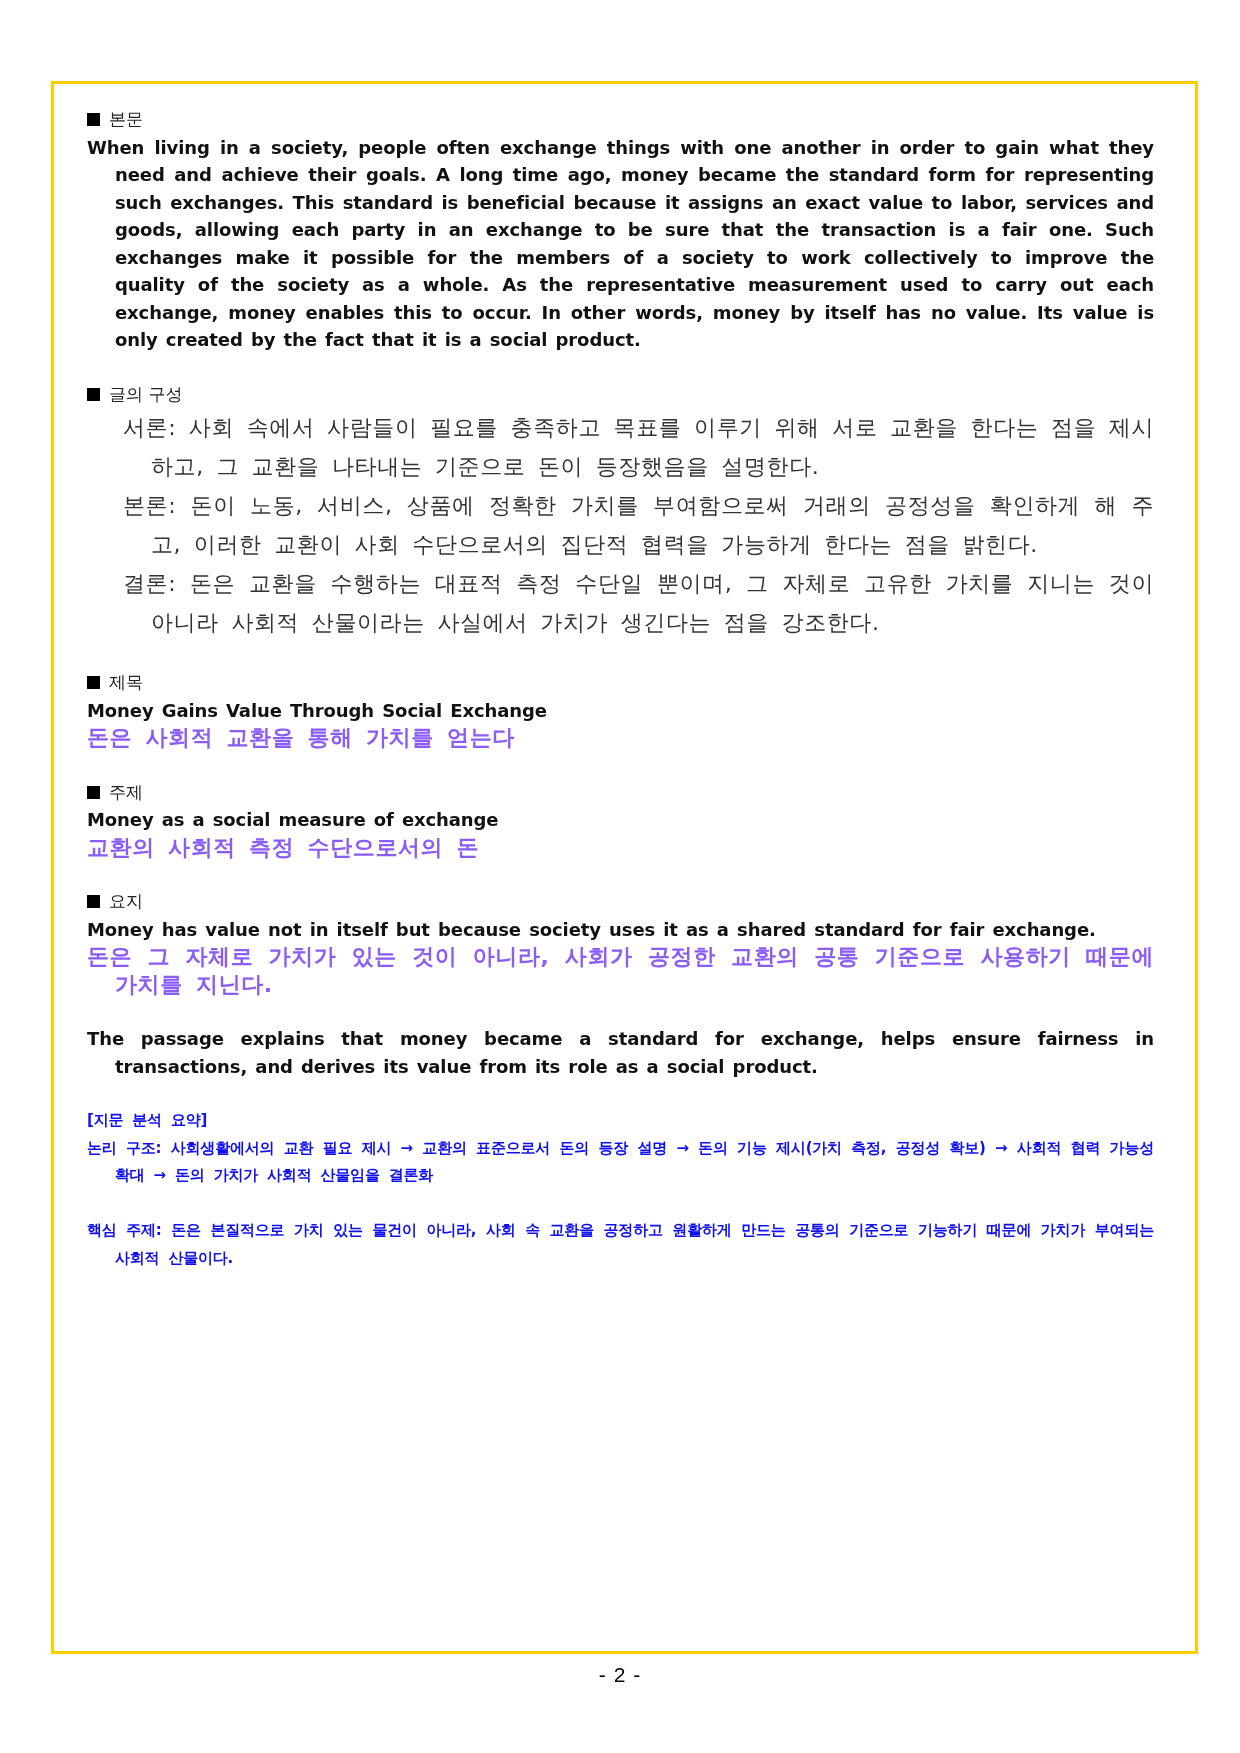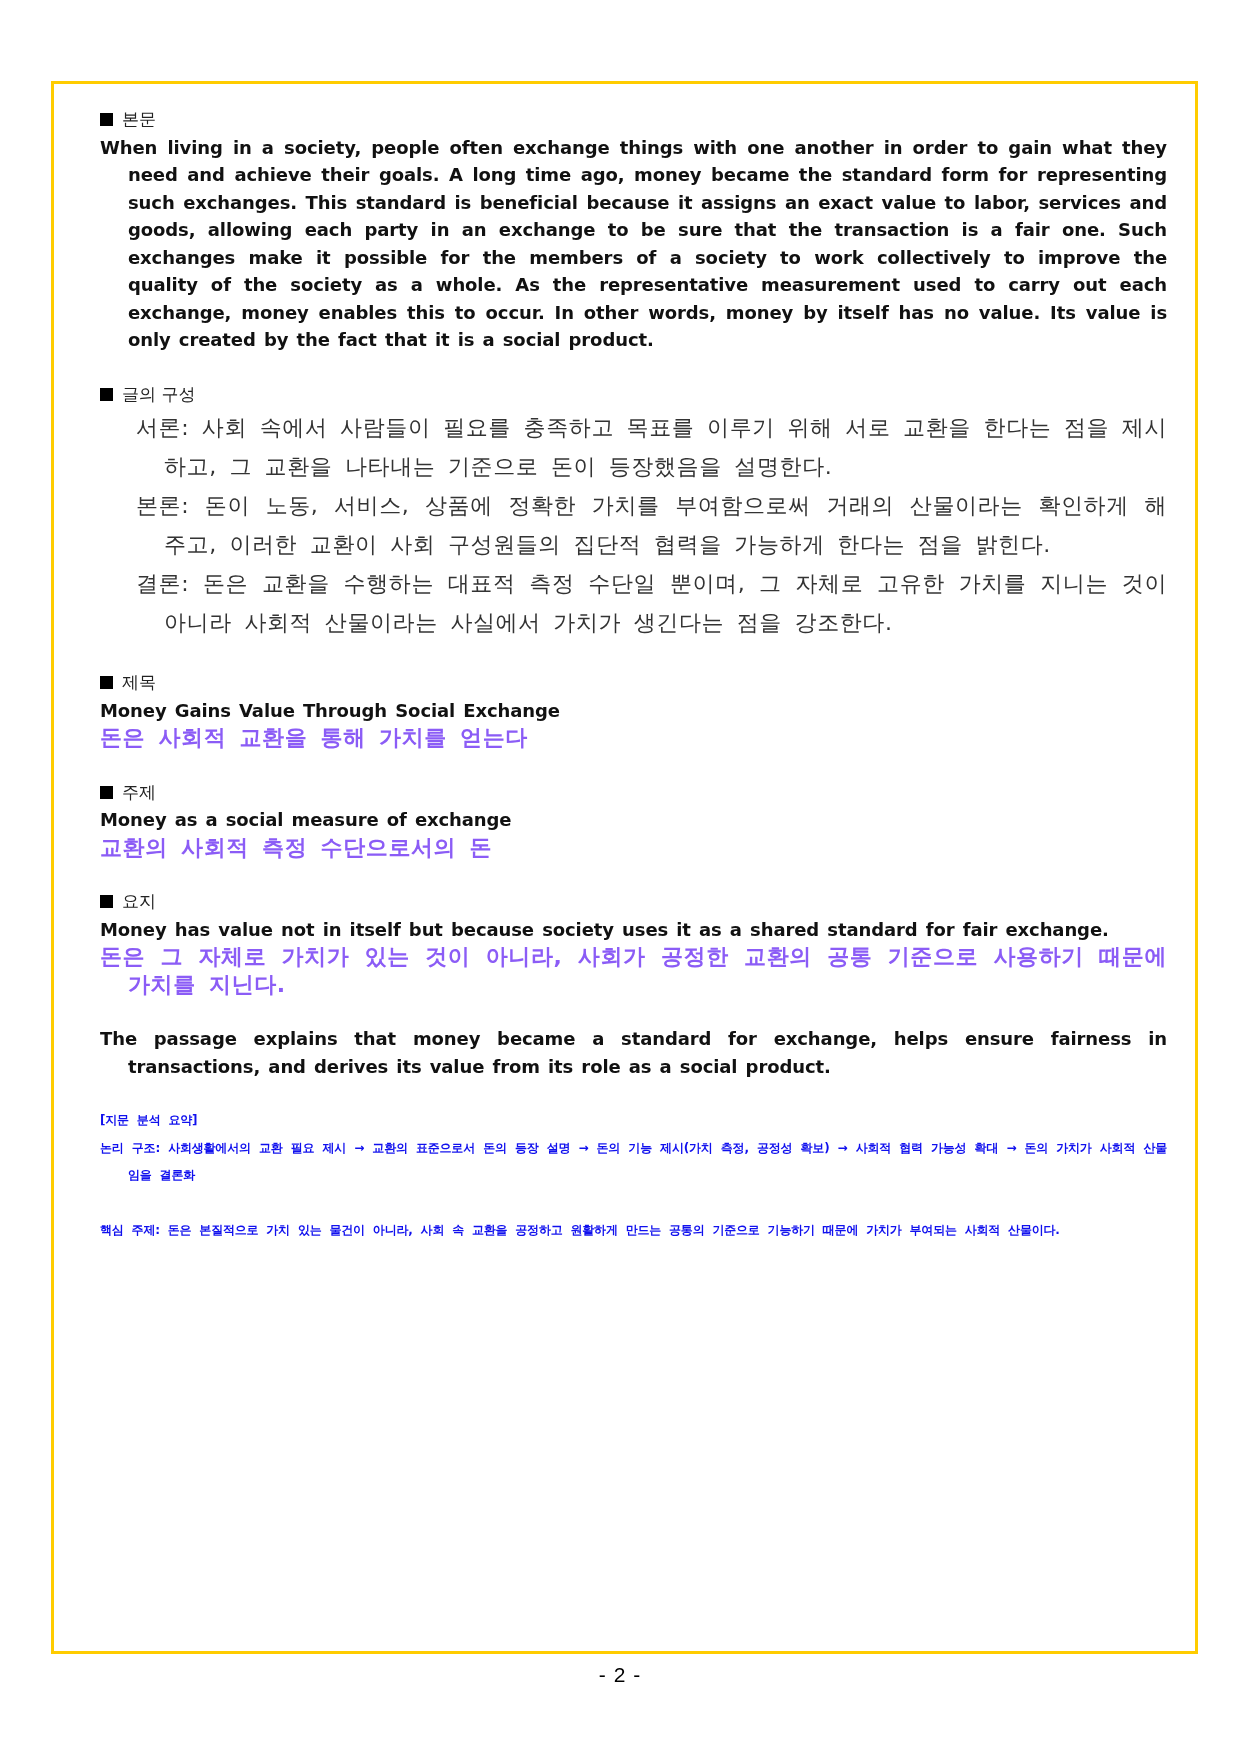--- a/index.html
+++ b/index.html
@@ -19,21 +19,21 @@
       position: absolute;
       left: 51px;
       top: 81px;
       width: 1141px;
       height: 1567px;
       border: 3px solid #ffcc00;
       box-sizing: content-box;
     }
     .content {
       position: absolute;
-      left: 100px;
+      left: 87px;
       top: 106px;
       width: 1067px;
     }
     .section {
       margin-bottom: 27px;
     }
     .heading {
       font-size: 17px;
       line-height: 27.5px;
       height: 27.5px;
@@ -75,21 +75,21 @@
       padding-left: 28px;
       text-indent: -28px;
       color: #333333;
       word-spacing: 5px;
       letter-spacing: 0.6px;
       margin-left: 36px;
     }
     .blue-block {
       color: #1010ee;
       font-weight: bold;
-      font-size: 12px;
+      font-size: 15px;
       line-height: 27.5px;
       letter-spacing: -0.2px;
     }
     .blue-block .line {
       text-align: justify;
       text-align-last: left;
       padding-left: 28px;
       text-indent: -28px;
       word-spacing: 4px;
     }
@@ -120,21 +120,21 @@
       <span class="square"></span><span>본문</span>
     </div>
     <div class="para en">When living in a society, people often exchange things with one another in order to gain what they need and achieve their goals. A long time ago, money became the standard form for representing such exchanges. This standard is beneficial because it assigns an exact value to labor, services and goods, allowing each party in an exchange to be sure that the transaction is a fair one. Such exchanges make it possible for the members of a society to work collectively to improve the quality of the society as a whole. As the representative measurement used to carry out each exchange, money enables this to occur. In other words, money by itself has no value. Its value is only created by the fact that it is a social product.</div>
   </div>
 
   <div class="section">
     <div class="heading">
       <span class="square"></span><span>글의 구성</span>
     </div>
     <div class="kv-line"><span>서론:</span> <span>사회 속에서 사람들이 필요를 충족하고 목표를 이루기 위해 서로 교환을 한다는 점을 제시하고, 그 교환을 나타내는 기준으로 돈이 등장했음을 설명한다.</span></div>
-    <div class="kv-line"><span>본론:</span> <span>돈이 노동, 서비스, 상품에 정확한 가치를 부여함으로써 거래의 산물이라는 확인하게 해 주고, 이러한 교환이 사회 구성원들의 집단적 협력을 가능하게 한다는 점을 밝힌다.</span></div>
+    <div class="kv-line"><span>본론:</span> <span>돈이 노동, 서비스, 상품에 정확한 가치를 부여함으로써 거래의 공정성을 확인하게 해 주고, 이러한 교환이 사회 수단으로서의 집단적 협력을 가능하게 한다는 점을 밝힌다.</span></div>
     <div class="kv-line"><span>결론:</span> <span>돈은 교환을 수행하는 대표적 측정 수단일 뿐이며, 그 자체로 고유한 가치를 지니는 것이 아니라 사회적 산물이라는 사실에서 가치가 생긴다는 점을 강조한다.</span></div>
   </div>
 
   <div class="section">
     <div class="heading">
       <span class="square"></span><span>제목</span>
     </div>
     <div class="para en">Money Gains Value Through Social Exchange</div>
     <div class="para ko">돈은 사회적 교환을 통해 가치를 얻는다</div>
   </div>

